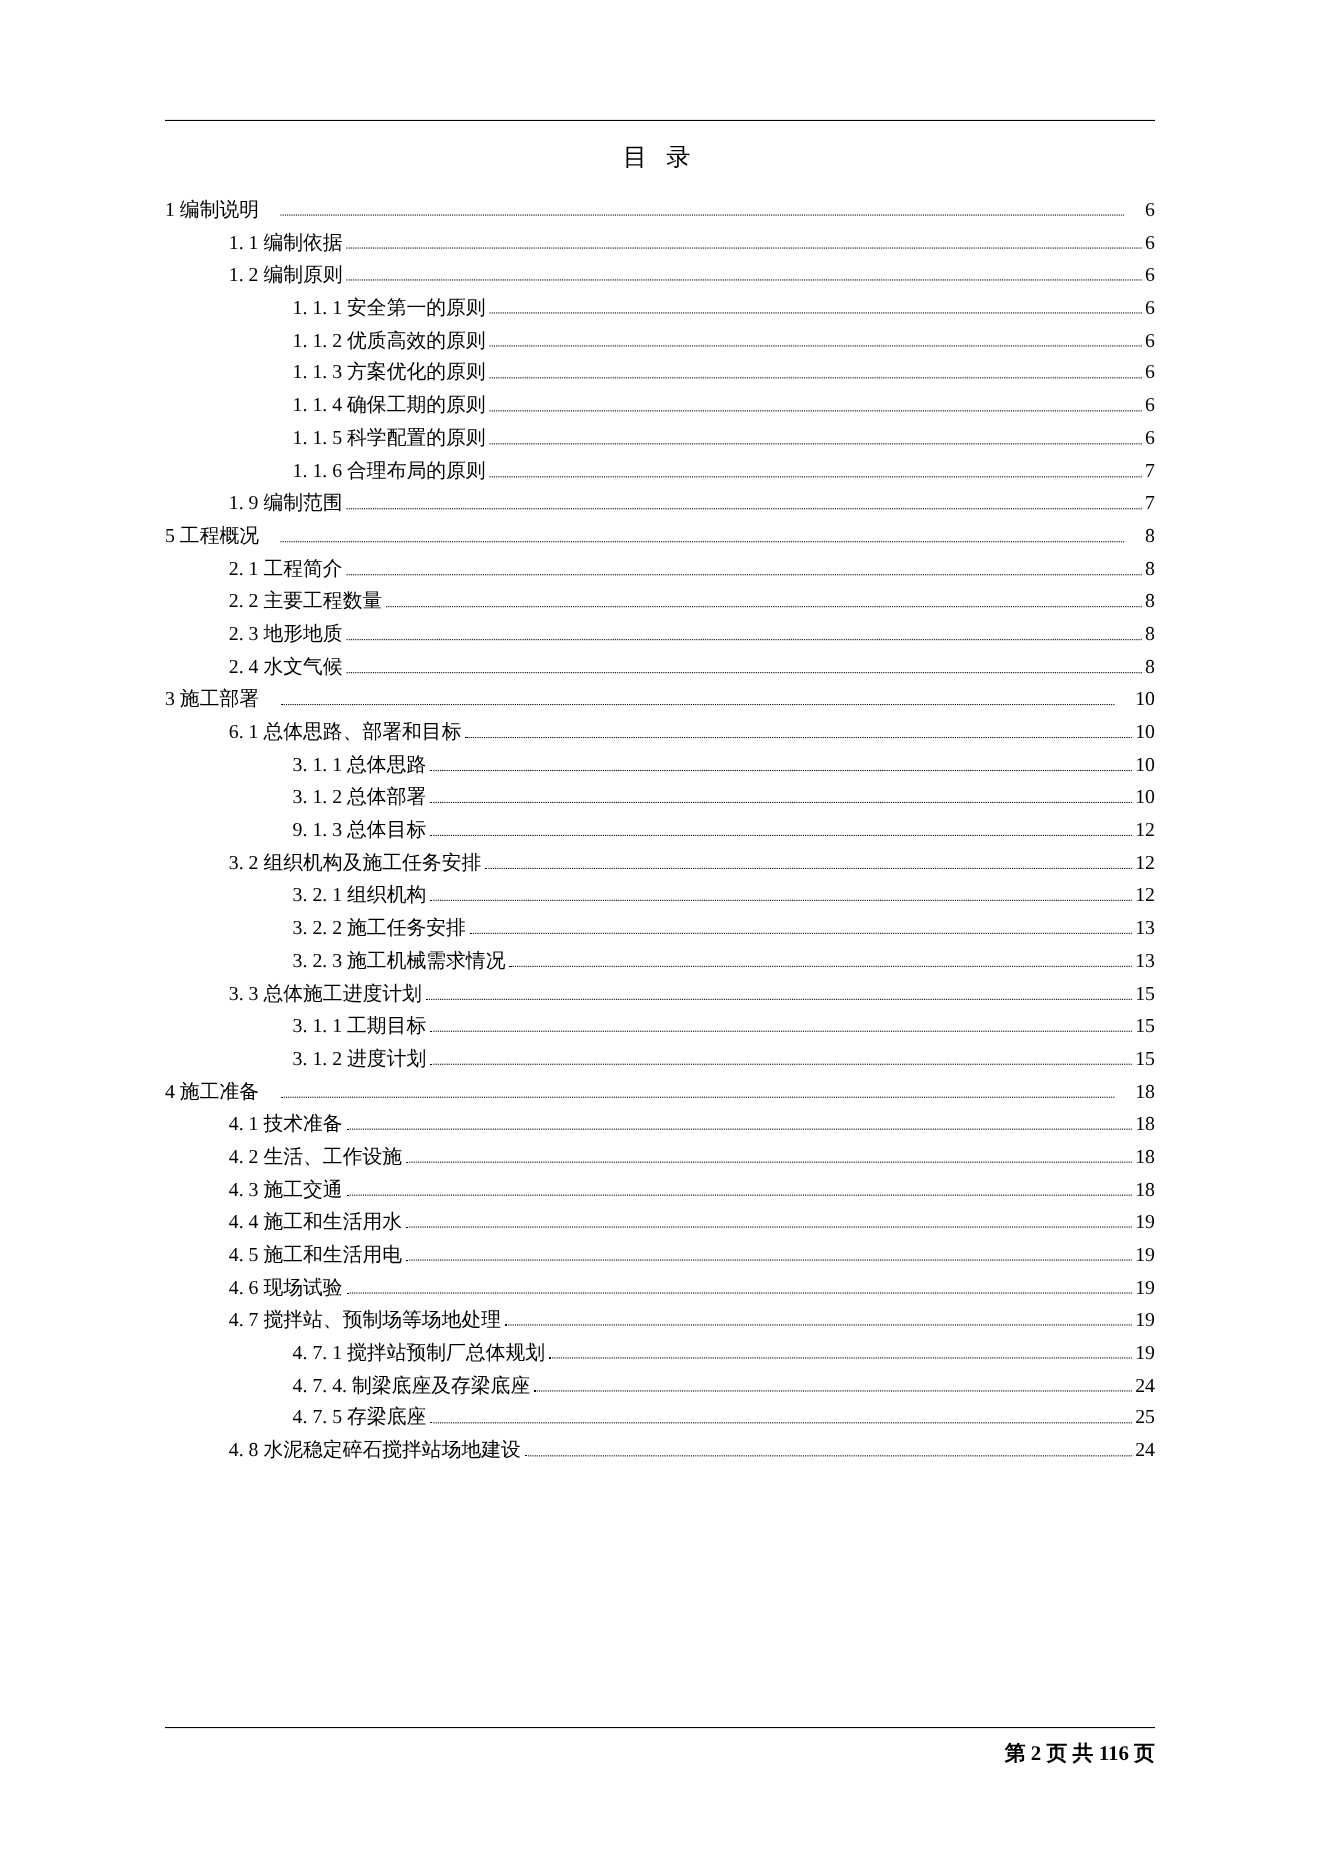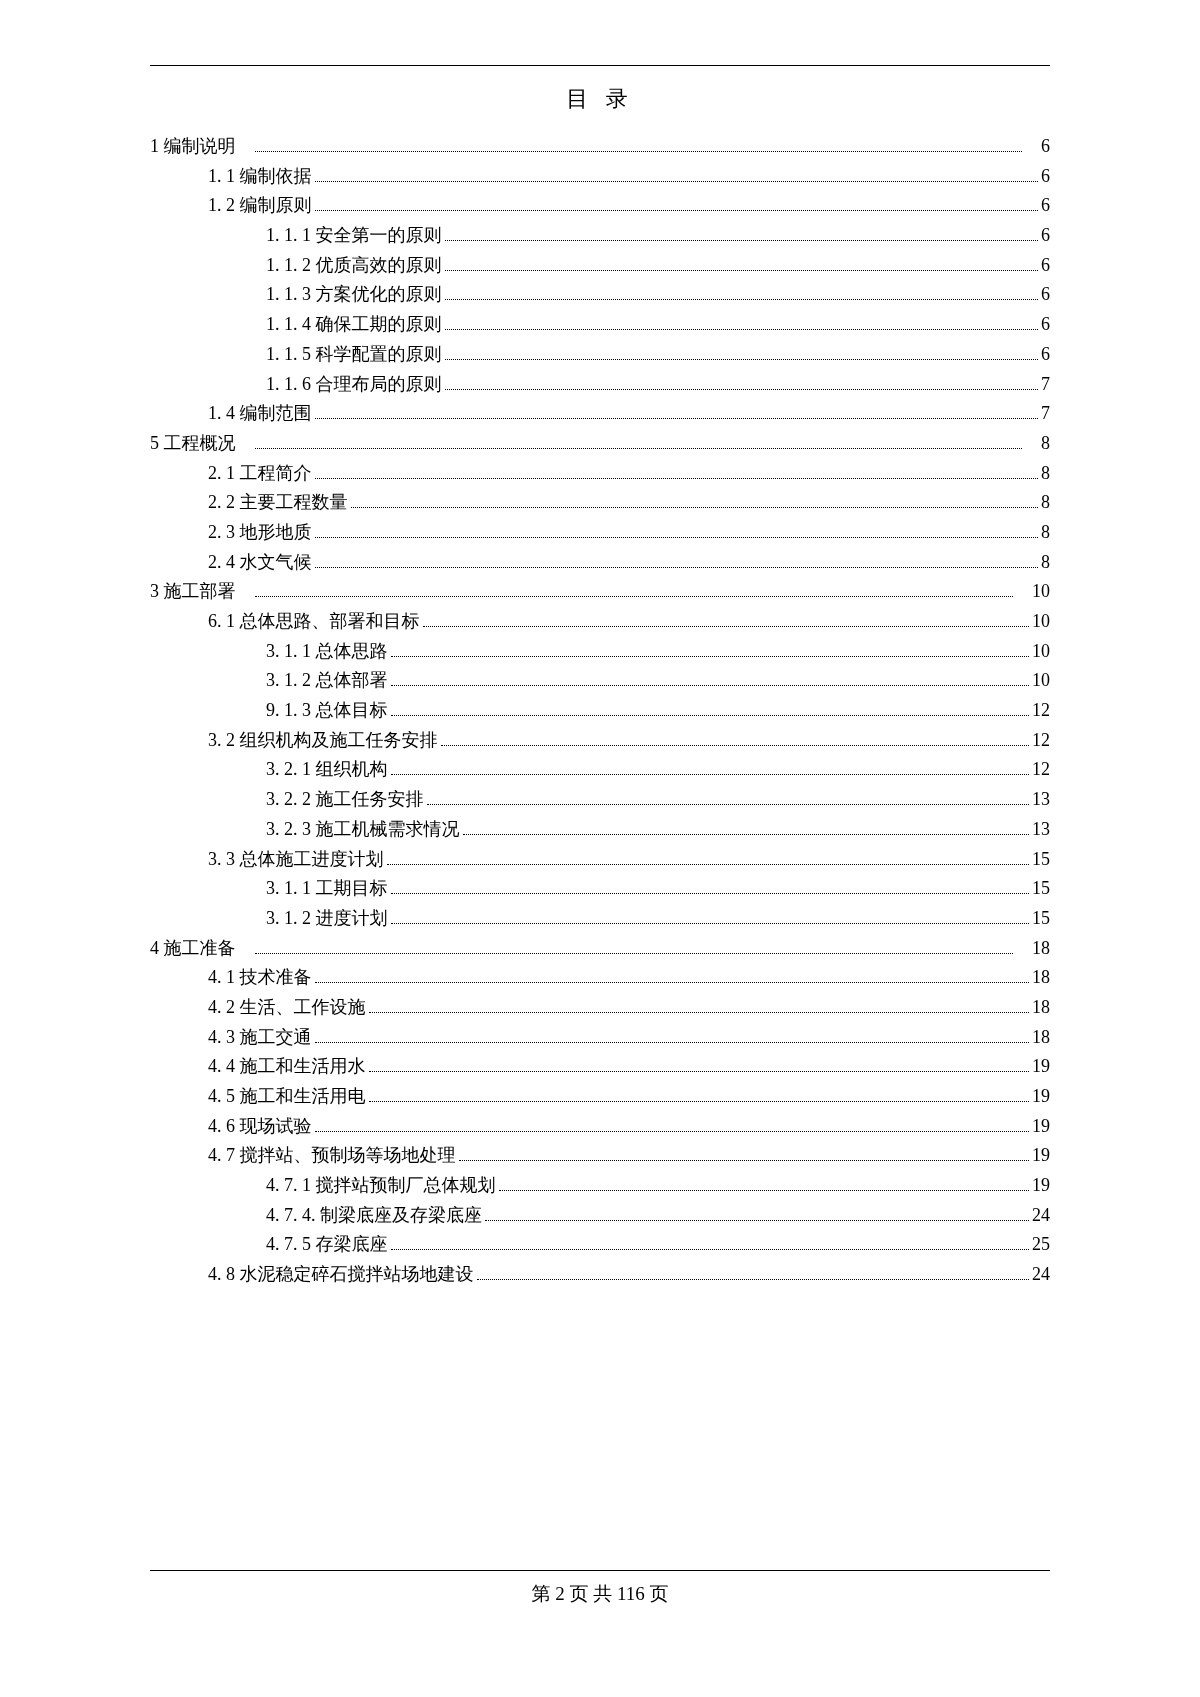--- a/index.html
+++ b/index.html
@@ -9,21 +9,21 @@
     }
     body {
       width: 1200px;
       height: 1697px;
       background: #fff;
       font-family: "SimSun", "宋体", serif;
       color: #000;
       position: relative;
     }
     .page-content {
-      padding: 65px 150px 100px 150px;
+      padding: 109px 150px 100px 150px;
     }
     .hr-top {
       border: none;
       border-top: 1.5px solid #000;
       margin-bottom: 18px;
     }
     .toc-title {
       text-align: center;
       font-size: 22px;
       letter-spacing: 6px;
@@ -58,22 +58,23 @@
       bottom: 90px;
       left: 150px;
       right: 150px;
     }
     .hr-bottom {
       border: none;
       border-top: 1.5px solid #000;
       margin-bottom: 10px;
     }
     .page-number {
-      text-align: center;
+      text-align: right;
       font-size: 19px;
+      font-weight: bold;
     }
   </style>
 </head>
 <body>
 
 <div class="page-content">
   <hr class="hr-top">
   <div class="toc-title">目 录</div>
   <div class="toc" id="toc-container">
       <div class="toc-row indent-0">
@@ -115,21 +116,21 @@
         <span class="toc-label">1. 1. 5 科学配置的原则</span>
         <span class="toc-dots"></span>
         <span class="toc-page">6</span>
       </div>
       <div class="toc-row indent-2">
         <span class="toc-label">1. 1. 6 合理布局的原则</span>
         <span class="toc-dots"></span>
         <span class="toc-page">7</span>
       </div>
       <div class="toc-row indent-1">
-        <span class="toc-label">1. 4 编制范围</span>
+        <span class="toc-label">1. 9 编制范围</span>
         <span class="toc-dots"></span>
         <span class="toc-page">7</span>
       </div>
       <div class="toc-row indent-0">
         <span class="toc-label">5 工程概况</span>
         <span class="toc-dots"></span>
         <span class="toc-page">8</span>
       </div>
       <div class="toc-row indent-1">
         <span class="toc-label">2. 1 工程简介</span>

